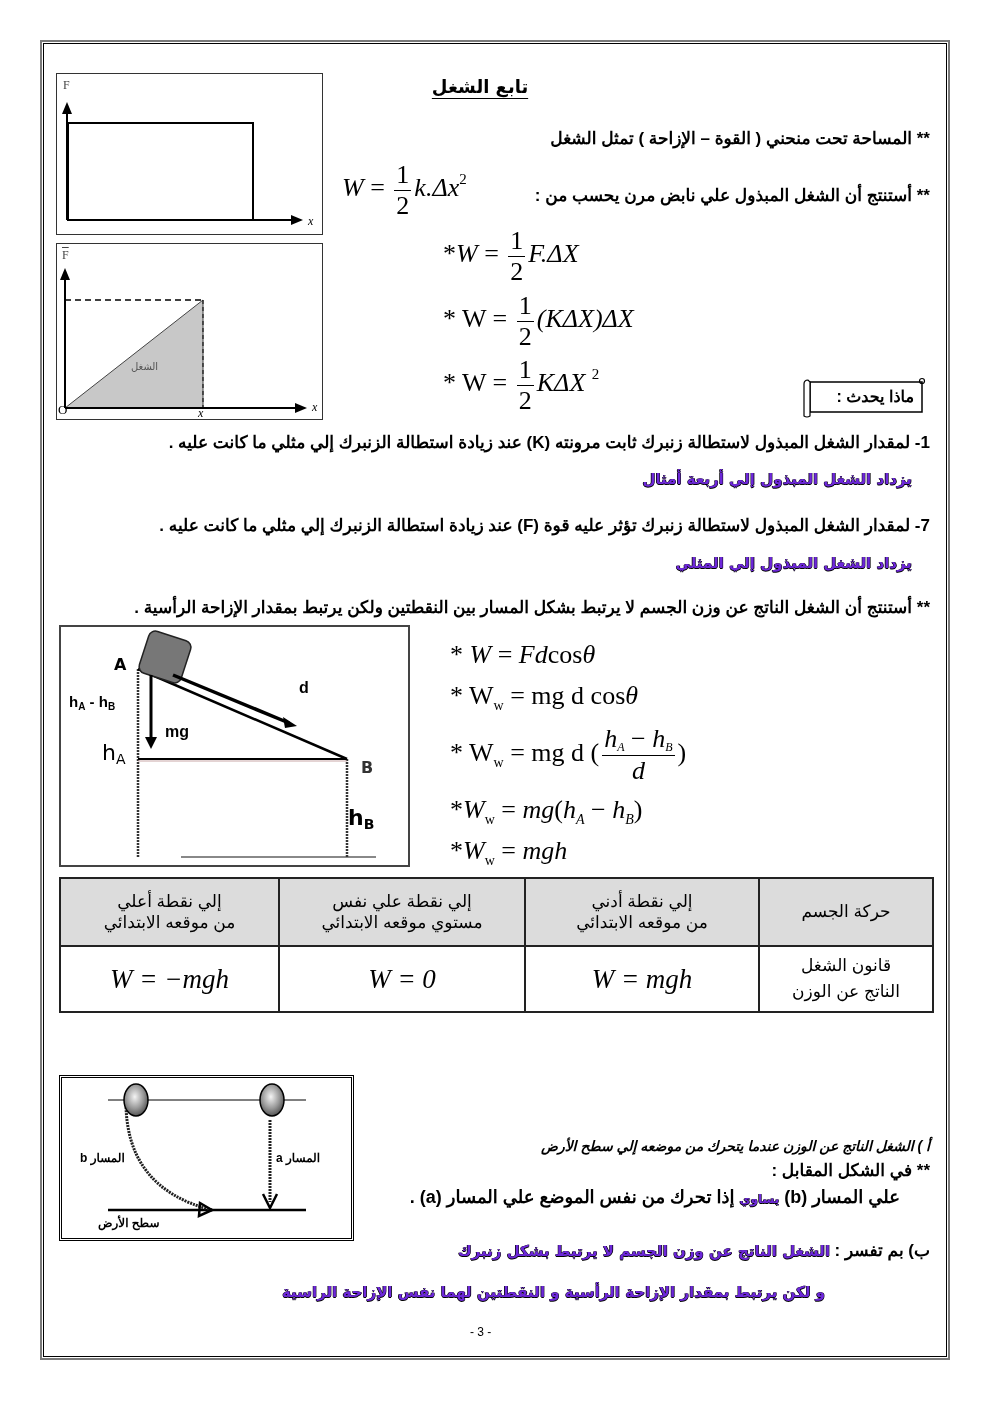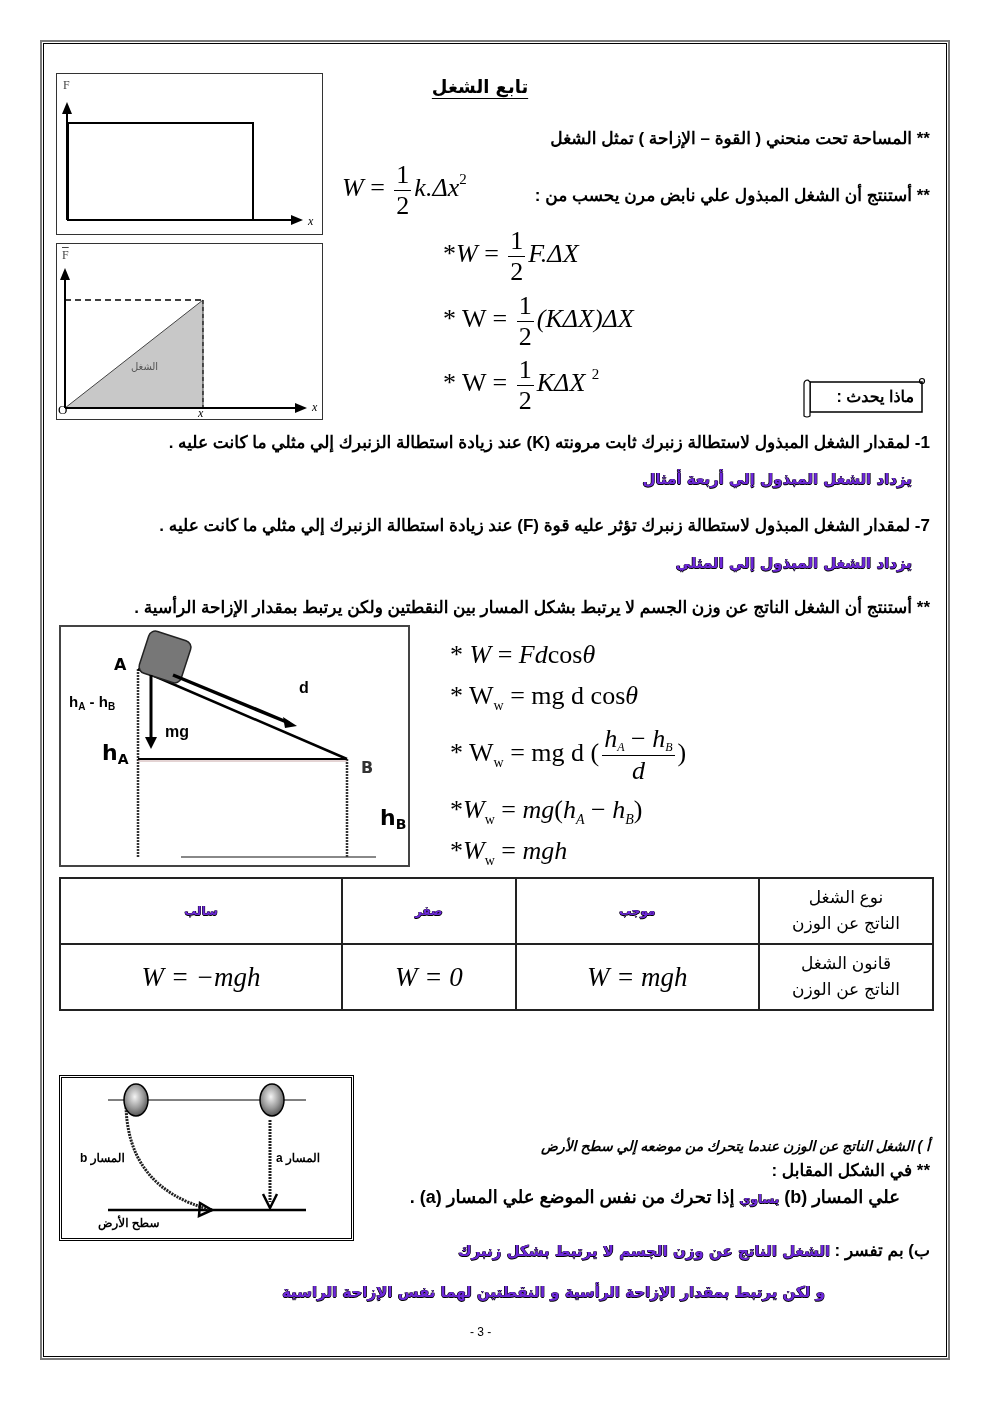--- a/index.html
+++ b/index.html
@@ -120,40 +120,46 @@
     <line x1="90" y1="48" x2="90" y2="112" stroke="#000" stroke-width="3"></line>
     <polygon points="84,110 90,122 96,110" fill="#000"></polygon>
     <line x1="112" y1="48" x2="228" y2="96" stroke="#000" stroke-width="3.5"></line>
     <polygon points="222,90 236,99 224,101" fill="#000"></polygon>
   </svg>
   <span class="abs" style="left:53px; top:28px; font-family:'DejaVu Sans',sans-serif; font-weight:bold; font-size:16px;">A</span>
   <span class="abs" style="left:300px; top:131px; font-family:'DejaVu Sans',sans-serif; font-weight:bold; font-size:16px; color:#333;">B</span>
   <span class="abs" style="left:8px; top:66px; font-family:'Liberation Sans',sans-serif; font-weight:bold; font-size:15px; white-space:nowrap;"><span>h</span><span class="sub" style="font-size:10px; vertical-align:-3px;">A</span><span style="white-space:pre;"> - </span><span>h</span><span class="sub" style="font-size:10px; vertical-align:-3px;">B</span></span>
   <span class="abs" style="left:104px; top:96px; font-family:'Liberation Sans',sans-serif; font-weight:bold; font-size:16px;">mg</span>
   <span class="abs" style="left:238px; top:52px; font-family:'Liberation Sans',sans-serif; font-weight:bold; font-size:16px;">d</span>
-  <span class="abs" style="left:41px; top:113px; font-family:'DejaVu Sans',sans-serif; font-weight:bold; font-size:22px; white-space:nowrap;"><span>h</span><span style="font-size:14px; vertical-align:-4px;">A</span></span>
-  <span class="abs" style="left:287px; top:178px; font-family:'DejaVu Sans',sans-serif; font-weight:bold; font-size:22px; white-space:nowrap;margin-left:32px;"><span>h</span><span style="font-size:14px; vertical-align:-4px;">B</span></span>
+  <span class="abs" style="left:41px; top:113px; font-family:'DejaVu Sans',sans-serif; font-weight:normal; font-size:22px; white-space:nowrap;"><span>h</span><span style="font-size:14px; vertical-align:-4px;">A</span></span>
+  <span class="abs" style="left:287px; top:178px; font-family:'DejaVu Sans',sans-serif; font-weight:bold; font-size:22px; white-space:nowrap;"><span>h</span><span style="font-size:14px; vertical-align:-4px;">B</span></span>
 </div>
 
 <div class="abs math" style="left:450px; top:640px;">* <i>W</i> = <i>Fd</i>cos<i>θ</i></div>
 <div class="abs math" style="left:450px; top:681px;">* W<span class="sub">w</span> = mg d cos<i>θ</i></div>
 <div class="abs math" style="left:450px; top:726px;">* W<span class="sub">w</span> = mg d (<span class="frac"><span class="num"><i>h</i><span class="sub" style="font-size:12px;vertical-align:-4px;"><i>A</i></span> − <i>h</i><span class="sub" style="font-size:12px;vertical-align:-4px;"><i>B</i></span></span><span class="den"><i>d</i></span></span>)</div>
 <div class="abs math" style="left:450px; top:795px;">*<i>W</i><span class="sub">w</span> = <i>mg</i>(<i>h</i><span class="sub"><i>A</i></span> − <i>h</i><span class="sub"><i>B</i></span>)</div>
 <div class="abs math" style="left:450px; top:836px;">*<i>W</i><span class="sub">w</span> = <i>mgh</i></div>
 
 <table class="work">
   <tbody>
-  <tr class="type">
-    <td class="rowhead">
-          <div>نوع  الشغل</div>
-          <div>الناتج عن الوزن</div>
-        </td>
-    <td class="ar-heavy tiny-ar">موجب</td>
-    <td class="ar-heavy tiny-ar">صفر</td>
-    <td class="ar-heavy tiny-ar">سالب</td>
+      <tr class="head">
+    <td class="rowhead">حركة الجسم</td>
+    <td style="width:220px;">
+          <div>إلي نقطة أدني</div>
+          <div>من موقعه الابتدائي</div>
+        </td>
+    <td style="width:232px;">
+          <div>إلي نقطة علي نفس</div>
+          <div>مستوي موقعه الابتدائي</div>
+        </td>
+    <td>
+          <div>إلي نقطة أعلي</div>
+          <div>من موقعه الابتدائي</div>
+        </td>
   </tr>
   <tr class="law">
     <td class="rowhead">
           <div>قانون الشغل</div>
           <div>الناتج عن الوزن</div>
         </td>
     <td class="cellmath" style="direction:ltr;"><i>W = mgh</i></td>
     <td class="cellmath" style="direction:ltr;"><i>W = 0</i></td>
     <td class="cellmath" style="direction:ltr;"><i>W = −mgh</i></td>
   </tr>

